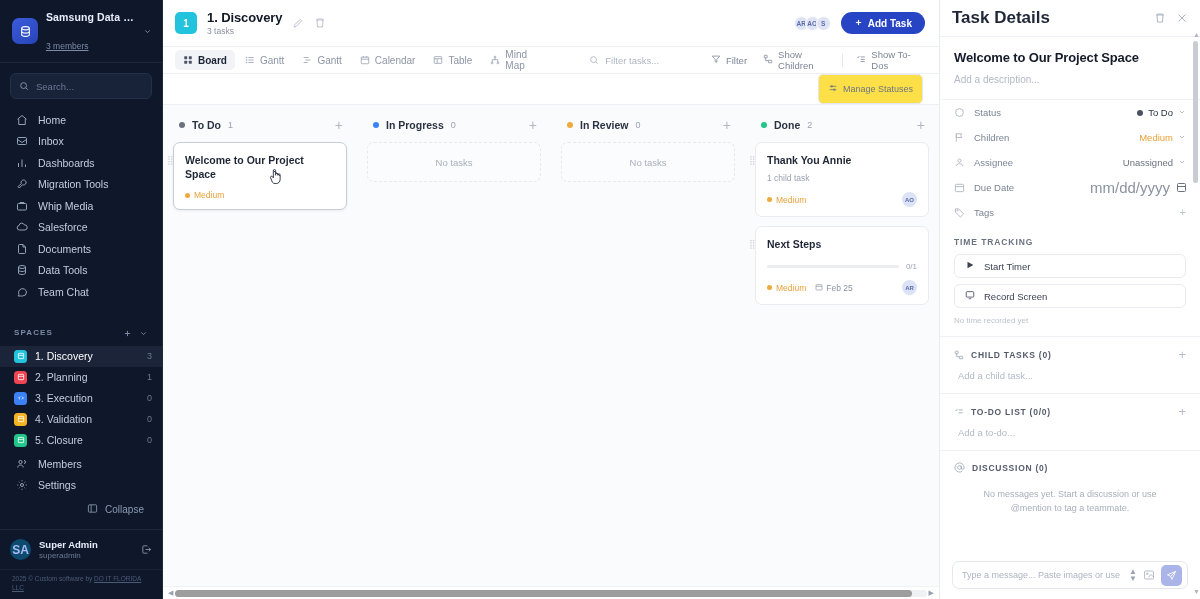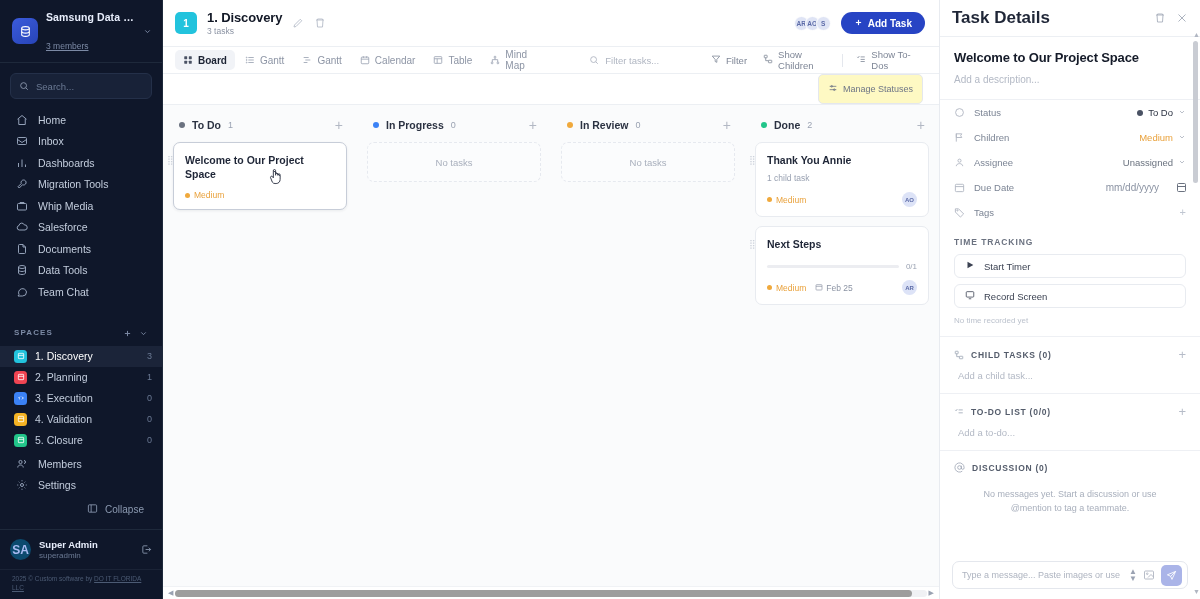--- a/index.html
+++ b/index.html
@@ -158,21 +158,21 @@
     padding: 3px 7px; font-size: 9.5px; color: #7e8696; cursor: pointer;
   }
   .vdiv { width: 1px; height: 13px; background: #e4e7ed; margin: 0 4px; }
 
   .statusbar {
     height: 31px; display: flex; align-items: center; justify-content: flex-end;
     padding: 0 16px; border-bottom: 1px solid #eceff3; flex: 0 0 31px;
   }
   .mstat {
     display: flex; align-items: center; gap: 5px;
-    border: 1px solid #e4e7ed; border-radius: 5px; background: #fef9c3;
+    border: 1px solid #e4e7ed; border-radius: 5px; background: #fde047;
     padding: 8px 9px; font-size: 9px; color: #6d7585; cursor: pointer;
   }
 
   .board {
     flex: 1; display: flex; gap: 0; padding: 13px 0 0 0;
     background: #fafbfc; overflow: hidden; position: relative;
   }
   .col { flex: 1; min-width: 0; padding: 0 10px; }
   .col-hd {
     display: flex; align-items: center; gap: 7px;
@@ -250,21 +250,21 @@
     display: flex; align-items: center; padding: 6px 14px; height: 25px; gap: 8px;
   }
   .prop-ico { color: #b0b6c2; width: 12px; flex: 0 0 12px; display:flex; }
   .prop-label { font-size: 9.5px; color: #7b8494; flex: 1; }
   .prop-val { font-size: 9.5px; color: #2b3242; display: flex; align-items: center; gap: 5px; }
   .prop-val.amber { color: #e9a13b; }
   .prop-val.muted { color: #6a727f; }
   .prop-dot { width: 6px; height: 6px; border-radius: 50%; background: #4a5264; }
   .cv { color: #b0b6c2; }
   .date-field {
-    display: flex; align-items: center; gap: 18px; font-size: 10px; color: #8b93a3; justify-content: flex-end;
+    display: flex; align-items: center; gap: 7px; font-size: 15px; color: #8b93a3; justify-content: flex-end;
   }
   .cal-sq { width: 9px; height: 9px; border: 1.2px solid #6b7280; border-radius: 1.5px; position: relative; }
   .cal-sq::before { content:""; position:absolute; left:-0.5px; right:-0.5px; top:1.5px; height:1.2px; background:#6b7280;}
   .plus-s { color: #c0c6d1; font-size: 11px; line-height: 1; cursor: pointer; }
 
   .sec-title {
     font-size: 8.5px; font-weight: bold; color: #6b7280;
     letter-spacing: .9px; padding: 12px 14px 7px 14px;
   }
   .tt-btn {

